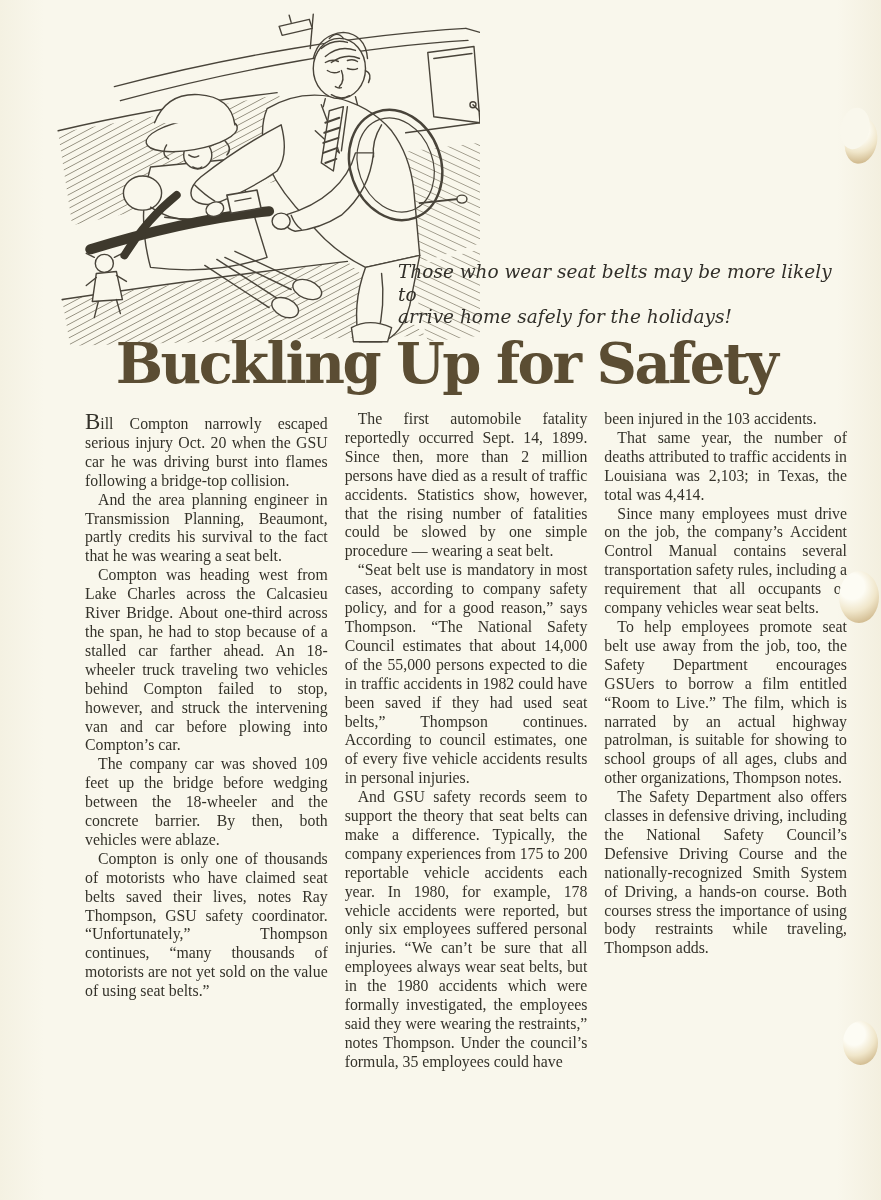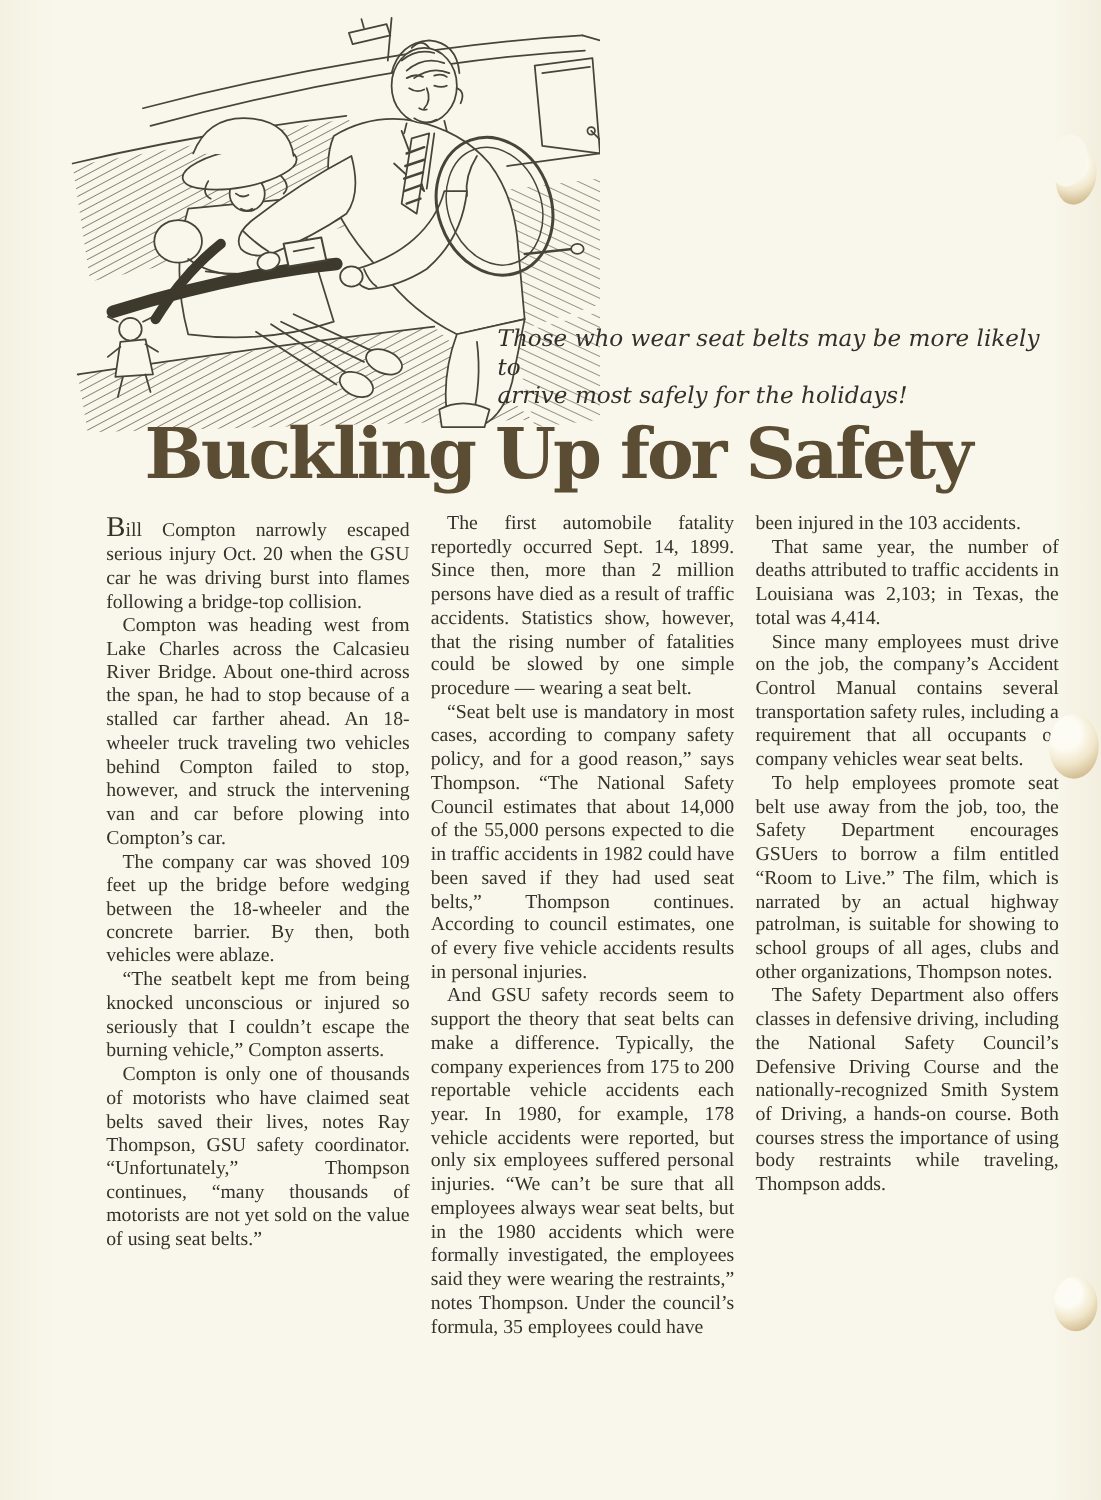--- a/index.html
+++ b/index.html
@@ -154,32 +154,32 @@
         <ellipse cx="366" cy="160" rx="45" ry="56" transform="rotate(-20 366 160)" stroke-width="2.4"></ellipse>
         <ellipse cx="366" cy="160" rx="37" ry="48" transform="rotate(-20 366 160)" stroke-width="1.2"></ellipse>
         <path d="M390 198 L428 194" stroke-width="2"></path>
         <ellipse cx="432" cy="194" rx="5" ry="4" fill="#f9f7ec"></ellipse>
       </g>
     </g>
   </svg>
 
   <div class="caption">
     <span data-bind="caption.line1">Those who wear seat belts may be more likely to</span><br>
-    <span data-bind="caption.line2">arrive most safely for the holidays!</span>
+    <span data-bind="caption.line2">arrive home safely for the holidays!</span>
   </div>
 
   <h1 class="title" data-bind="title.text">Buckling Up for Safety</h1>
 
   <div class="columns">
     <div class="col">
       <p class="lead"><span class="initial" data-bind="article.lead_initial">B</span><span data-bind="article.lead_rest">ill Compton narrowly escaped serious injury Oct. 20 when the GSU car he was driving burst into flames following a bridge-top collision.</span></p>
       <div data-bind-list="article.column1">
+          <p>And the area planning engineer in Transmission Planning, Beaumont, partly credits his survival to the fact that he was wearing a seat belt.</p>
           <p>Compton was heading west from Lake Charles across the Calcasieu River Bridge. About one-third across the span, he had to stop because of a stalled car farther ahead. An 18-wheeler truck traveling two vehicles behind Compton failed to stop, however, and struck the intervening van and car before plowing into Compton’s car.</p>
           <p>The company car was shoved 109 feet up the bridge before wedging between the 18-wheeler and the concrete barrier. By then, both vehicles were ablaze.</p>
-          <p>“The seatbelt kept me from being knocked unconscious or injured so seriously that I couldn’t escape the burning vehicle,” Compton asserts.</p>
           <p>Compton is only one of thousands of motorists who have claimed seat belts saved their lives, notes Ray Thompson, GSU safety coordinator. “Unfortunately,” Thompson continues, “many thousands of motorists are not yet sold on the value of using seat belts.”</p>
         </div>
     </div>
     <div class="col">
       <div data-bind-list="article.column2">
           <p>The first automobile fatality reportedly occurred Sept. 14, 1899. Since then, more than 2 million persons have died as a result of traffic accidents. Statistics show, however, that the rising number of fatalities could be slowed by one simple procedure — wearing a seat belt.</p>
           <p>“Seat belt use is mandatory in most cases, according to company safety policy, and for a good reason,” says Thompson. “The National Safety Council estimates that about 14,000 of the 55,000 persons expected to die in traffic accidents in 1982 could have been saved if they had used seat belts,” Thompson continues. According to council estimates, one of every five vehicle accidents results in personal injuries.</p>
           <p>And GSU safety records seem to support the theory that seat belts can make a difference. Typically, the company experiences from 175 to 200 reportable vehicle accidents each year. In 1980, for example, 178 vehicle accidents were reported, but only six employees suffered personal injuries. “We can’t be sure that all employees always wear seat belts, but in the 1980 accidents which were formally investigated, the employees said they were wearing the restraints,” notes Thompson. Under the council’s formula, 35 employees could have</p>
         </div>
     </div>

